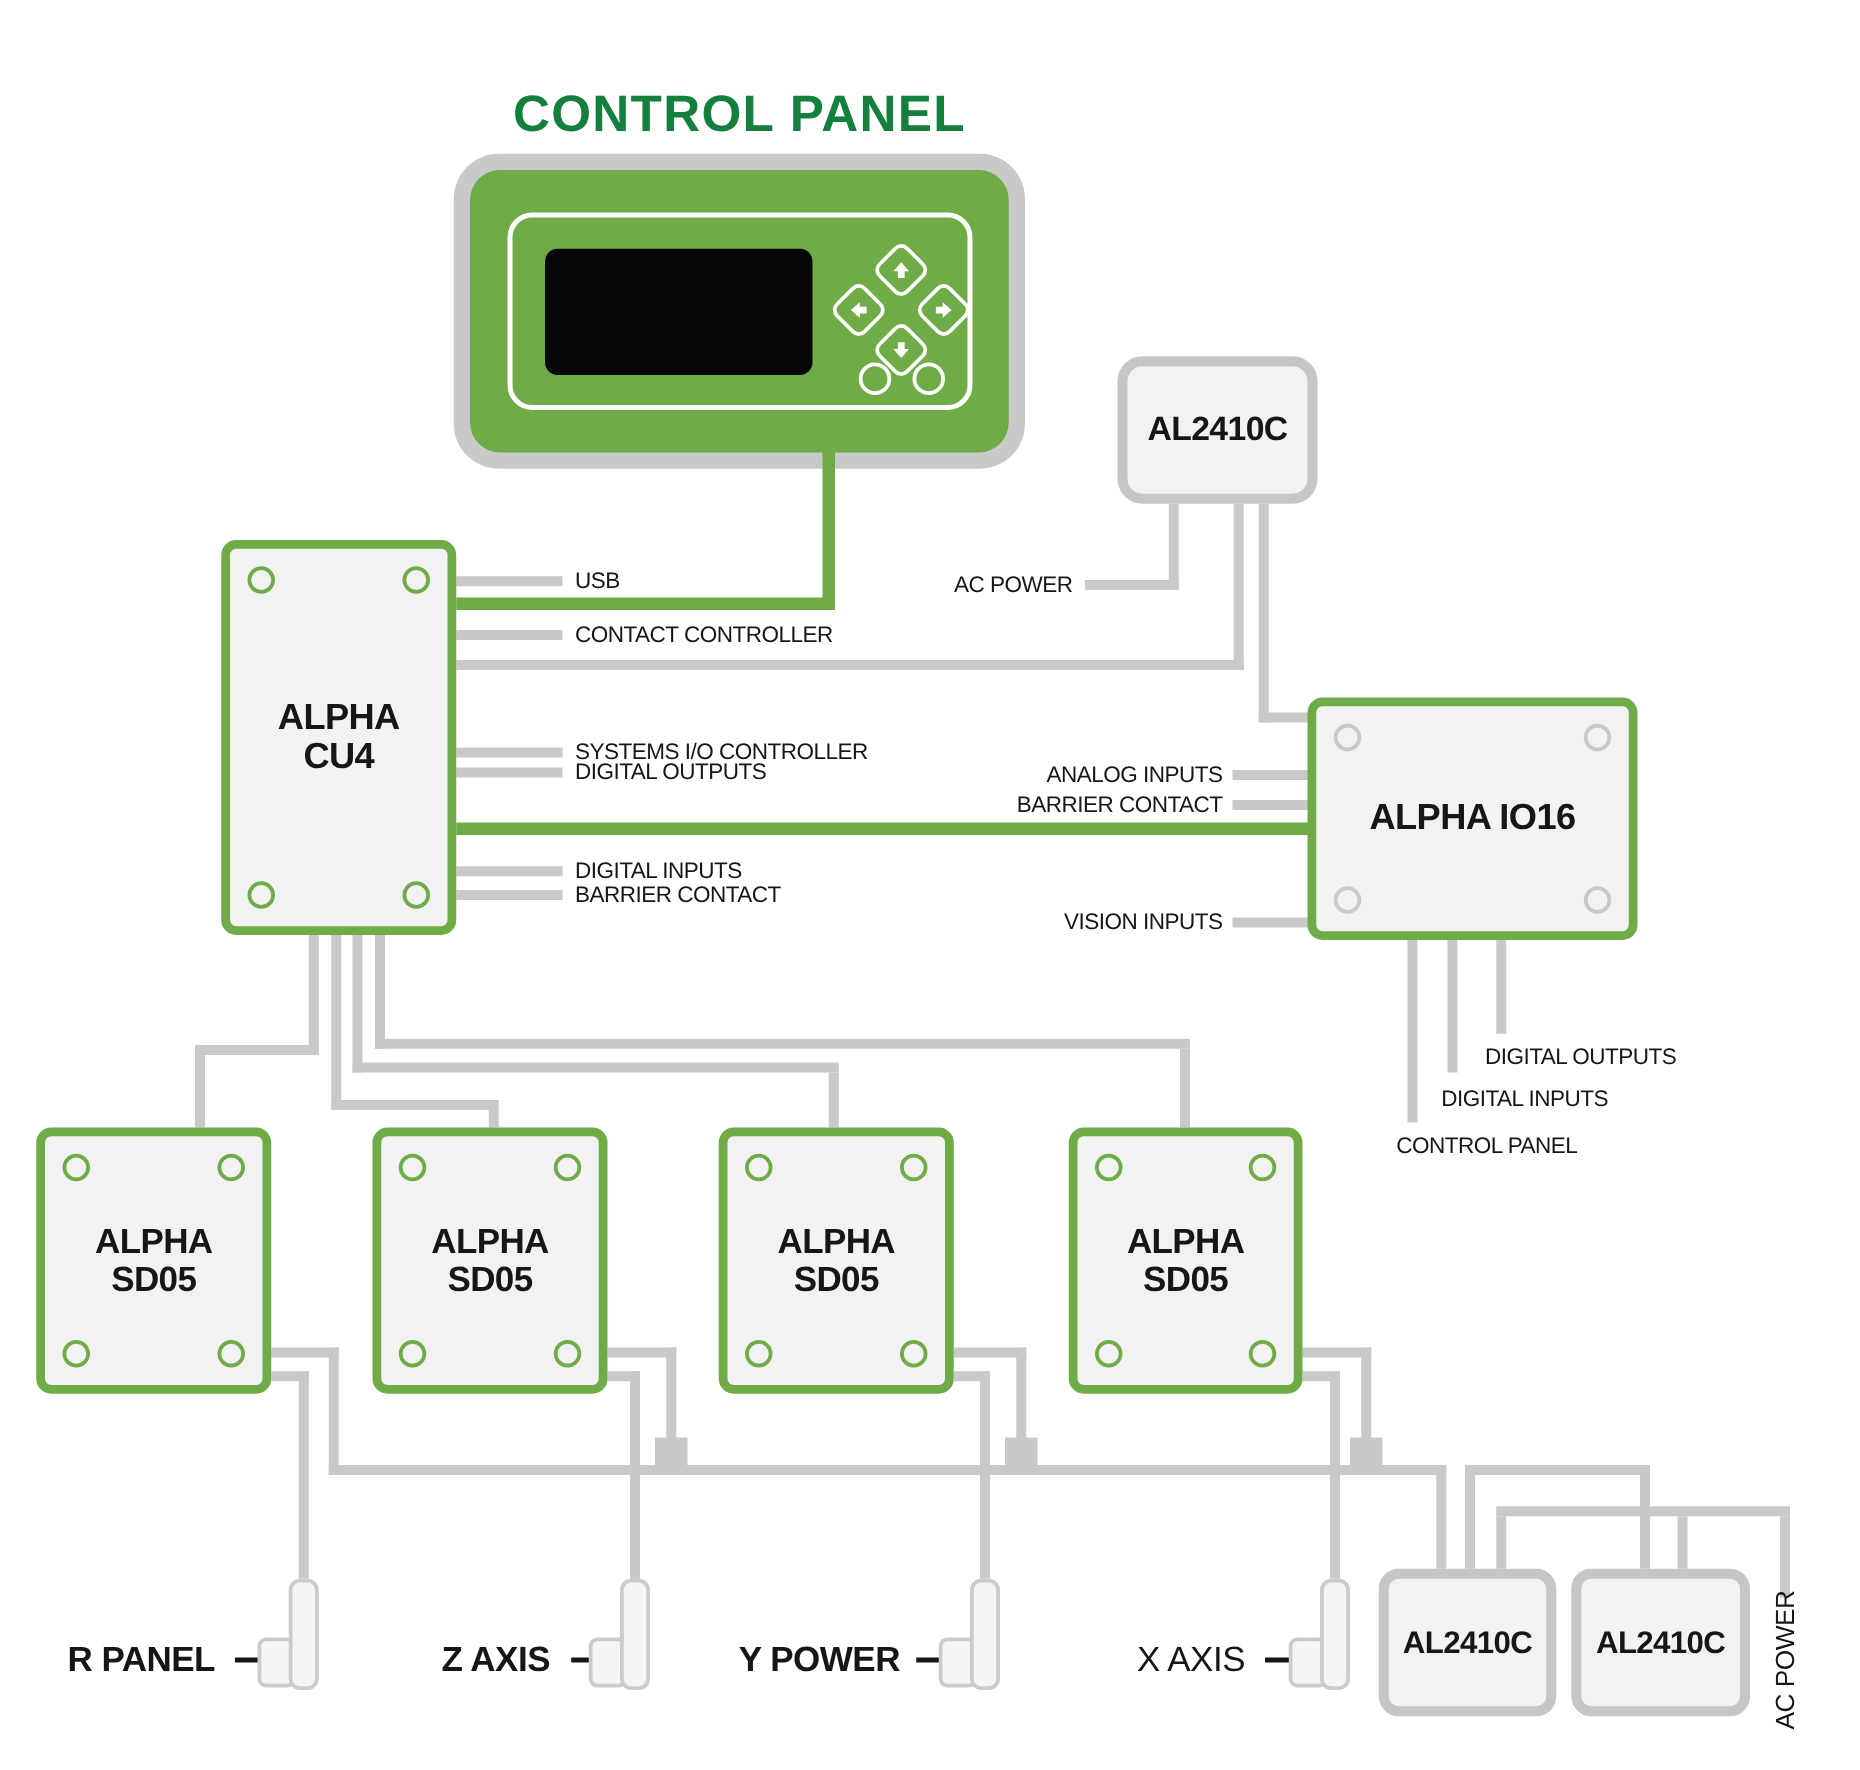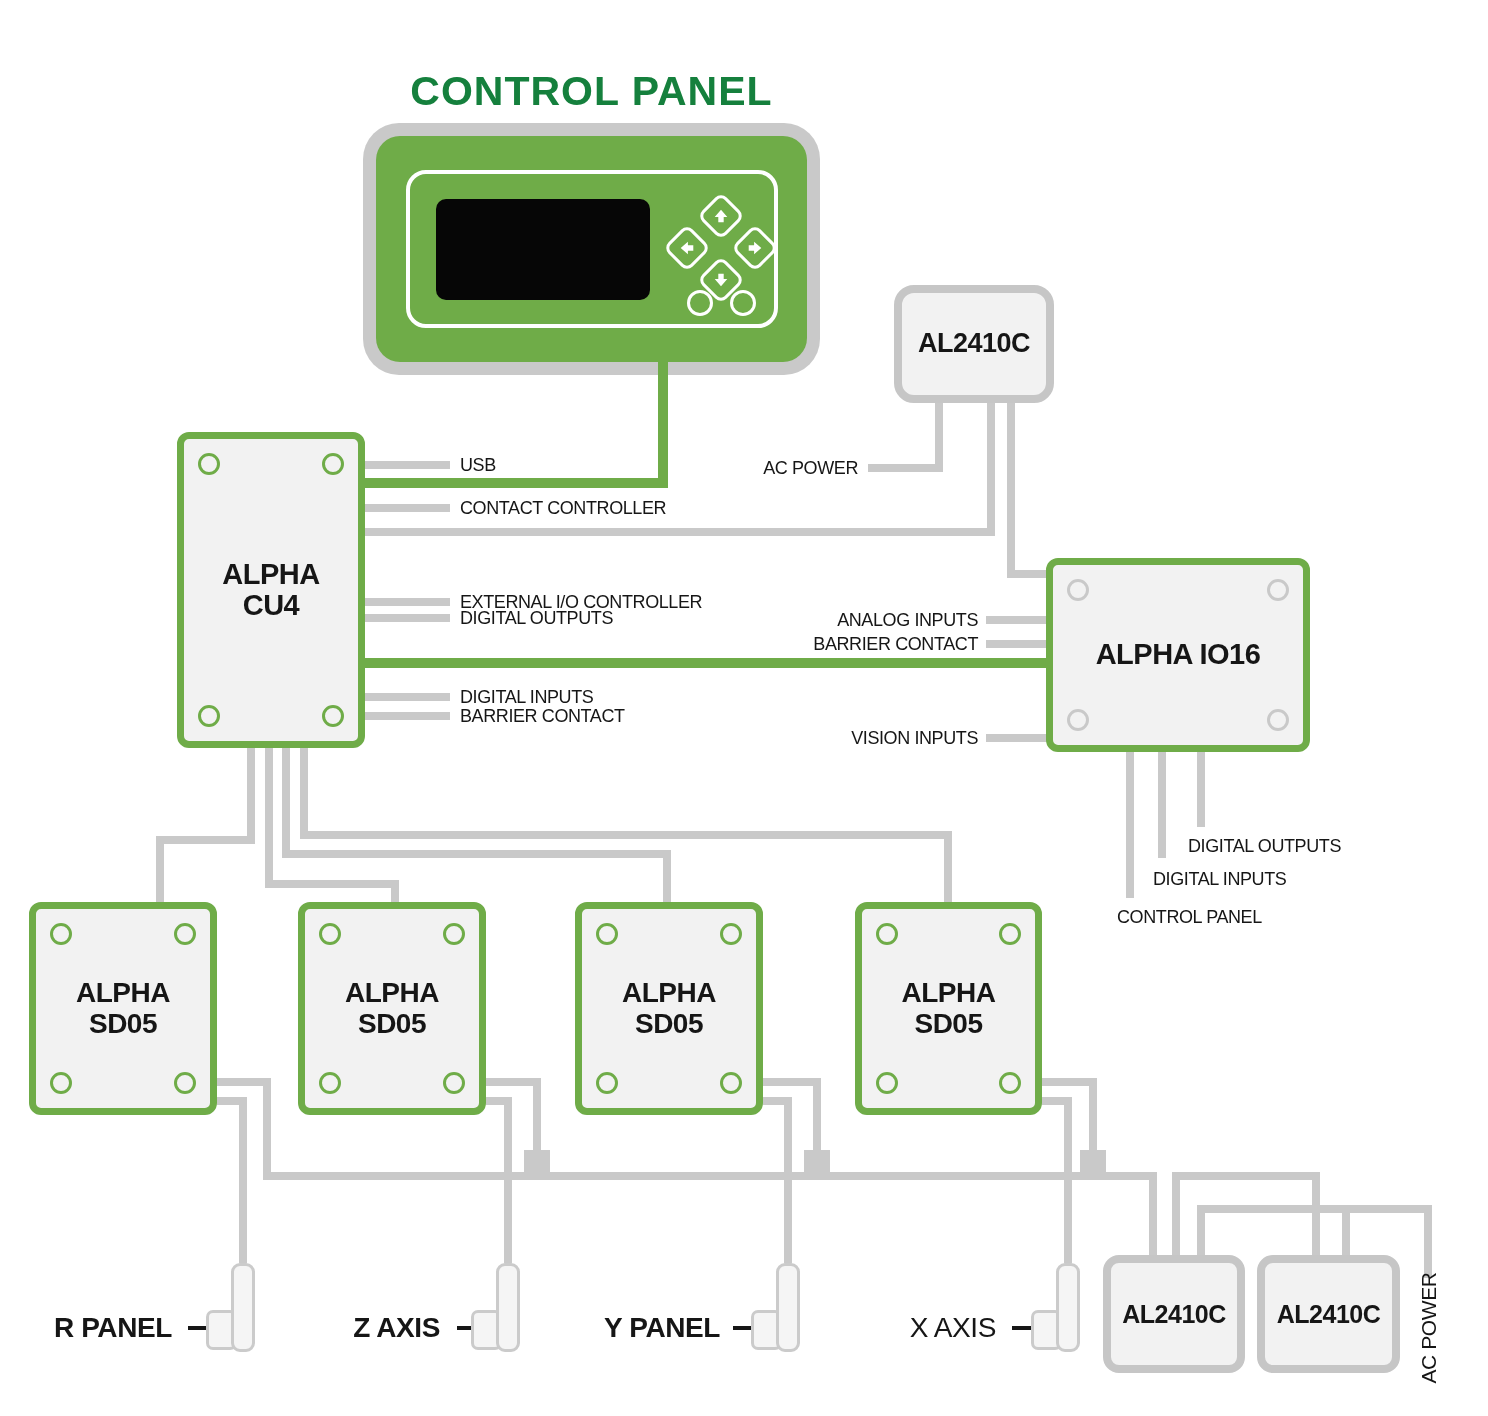--- a/index.html
+++ b/index.html
@@ -162,31 +162,31 @@
       <div class="plug-small" style="left: 206px; top: 1310px; width: 31px; height: 40px;"></div>
       <div class="plug-tall" style="left: 231px; top: 1263px; width: 24px; height: 89px;"></div>
       <div class="plug-small" style="left: 471px; top: 1310px; width: 31px; height: 40px;"></div>
       <div class="plug-tall" style="left: 496px; top: 1263px; width: 24px; height: 89px;"></div>
       <div class="plug-small" style="left: 751px; top: 1310px; width: 31px; height: 40px;"></div>
       <div class="plug-tall" style="left: 776px; top: 1263px; width: 24px; height: 89px;"></div>
       <div class="plug-small" style="left: 1031px; top: 1310px; width: 31px; height: 40px;"></div>
       <div class="plug-tall" style="left: 1056px; top: 1263px; width: 24px; height: 89px;"></div>
       <div class="dlabel" style="left: 460px; top: 465px; transform: translateY(-50%);">USB</div>
       <div class="dlabel" style="left: 460px; top: 508px; transform: translateY(-50%);">CONTACT CONTROLLER</div>
-      <div class="dlabel" style="left: 460px; top: 602px; transform: translateY(-50%);">EXTERNAL I/O CONTROLLER</div>
+      <div class="dlabel" style="left: 460px; top: 602px; transform: translateY(-50%);">SYSTEMS I/O CONTROLLER</div>
       <div class="dlabel" style="left: 460px; top: 618px; transform: translateY(-50%);">DIGITAL OUTPUTS</div>
       <div class="dlabel" style="left: 460px; top: 697px; transform: translateY(-50%);">DIGITAL INPUTS</div>
       <div class="dlabel" style="left: 460px; top: 716px; transform: translateY(-50%);">BARRIER CONTACT</div>
       <div class="dlabel" style="left: 858px; top: 468px; transform: translate(-100%, -50%);">AC POWER</div>
       <div class="dlabel" style="left: 978px; top: 620px; transform: translate(-100%, -50%);">ANALOG INPUTS</div>
       <div class="dlabel" style="left: 978px; top: 644px; transform: translate(-100%, -50%);">BARRIER CONTACT</div>
       <div class="dlabel" style="left: 978px; top: 738px; transform: translate(-100%, -50%);">VISION INPUTS</div>
       <div class="dlabel" style="left: 1188px; top: 846px; transform: translateY(-50%);">DIGITAL OUTPUTS</div>
       <div class="dlabel" style="left: 1153px; top: 879px; transform: translateY(-50%);">DIGITAL INPUTS</div>
       <div class="dlabel" style="left: 1117px; top: 917px; transform: translateY(-50%);">CONTROL PANEL</div>
       <div class="dlabel" style="left: 1429px; top: 1328px; font-size: 21px; transform: translate(-50%, -50%) rotate(-90deg);">AC POWER</div>
       <div class="dlabel" style="left: 172px; top: 1328px; font-size: 28px; font-weight: bold; transform: translate(-100%, -50%);">R PANEL</div>
       <div class="dlabel" style="left: 440px; top: 1328px; font-size: 28px; font-weight: bold; transform: translate(-100%, -50%);">Z AXIS</div>
-      <div class="dlabel" style="left: 720px; top: 1328px; font-size: 28px; font-weight: bold; transform: translate(-100%, -50%);">Y PANEL</div>
+      <div class="dlabel" style="left: 720px; top: 1328px; font-size: 28px; font-weight: bold; transform: translate(-100%, -50%);">Y POWER</div>
       <div class="dlabel" style="left: 996px; top: 1328px; font-size: 28px; font-weight: normal; transform: translate(-100%, -50%);">X AXIS</div>
     </div>
 
 </div>
 
 </body></html>

